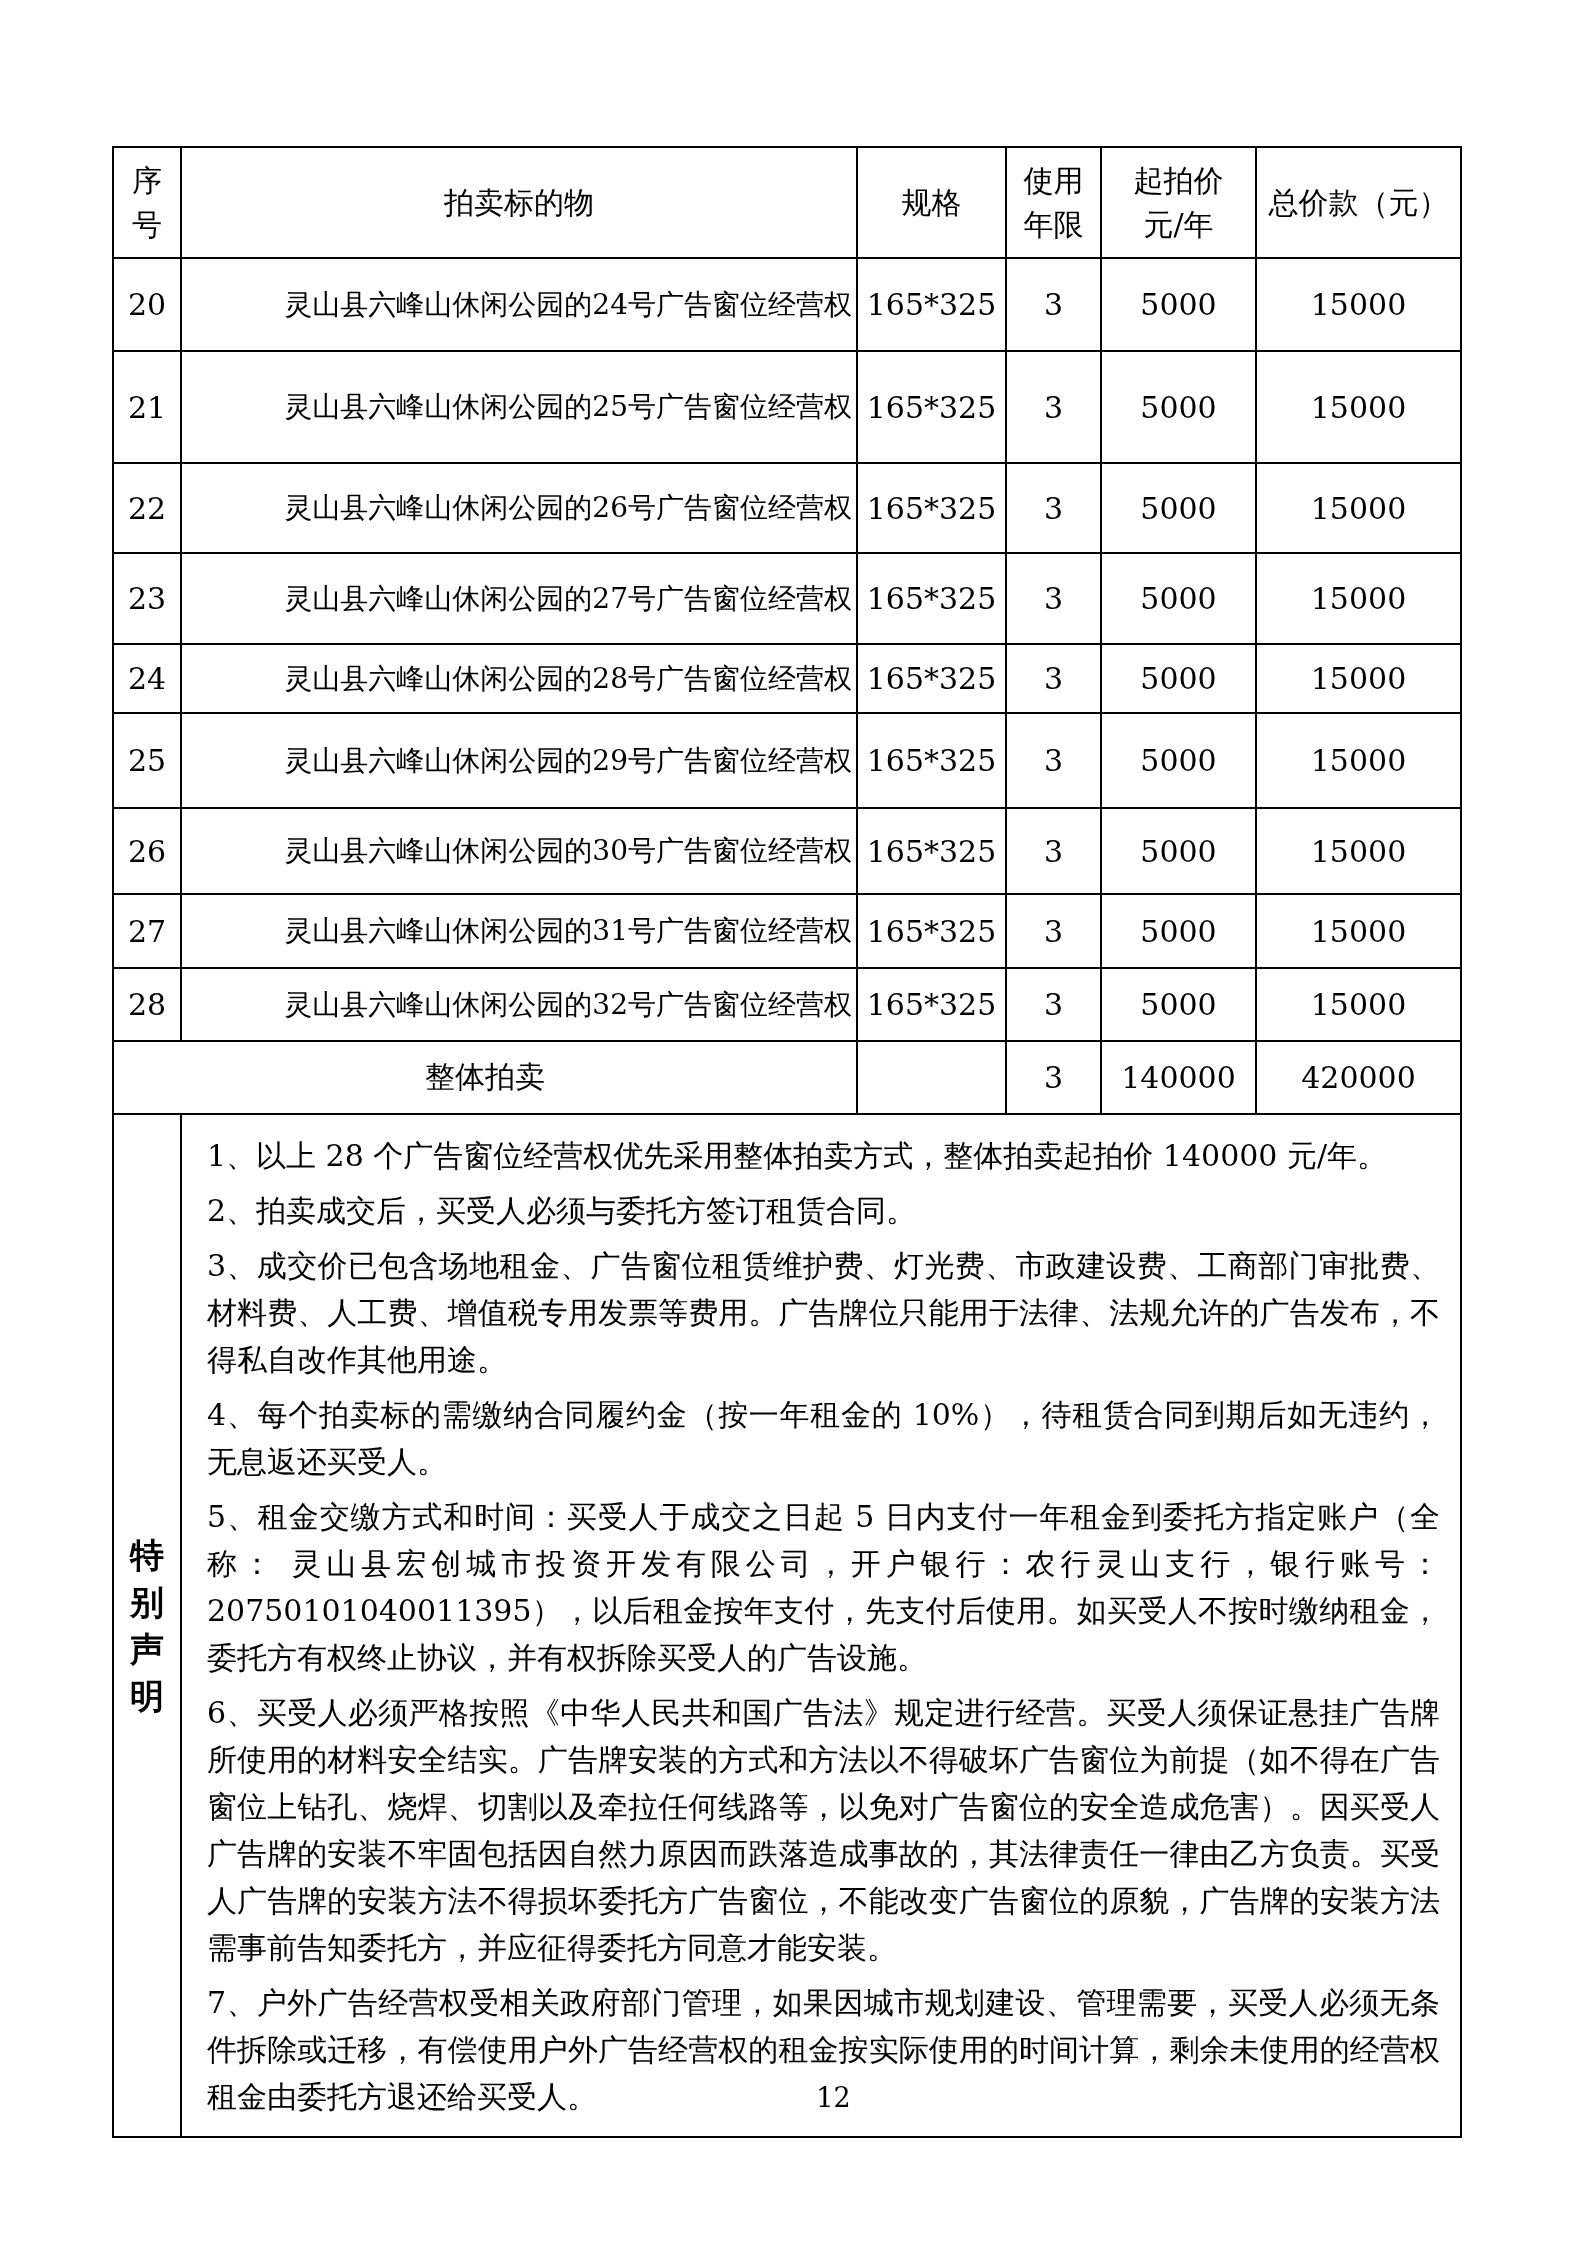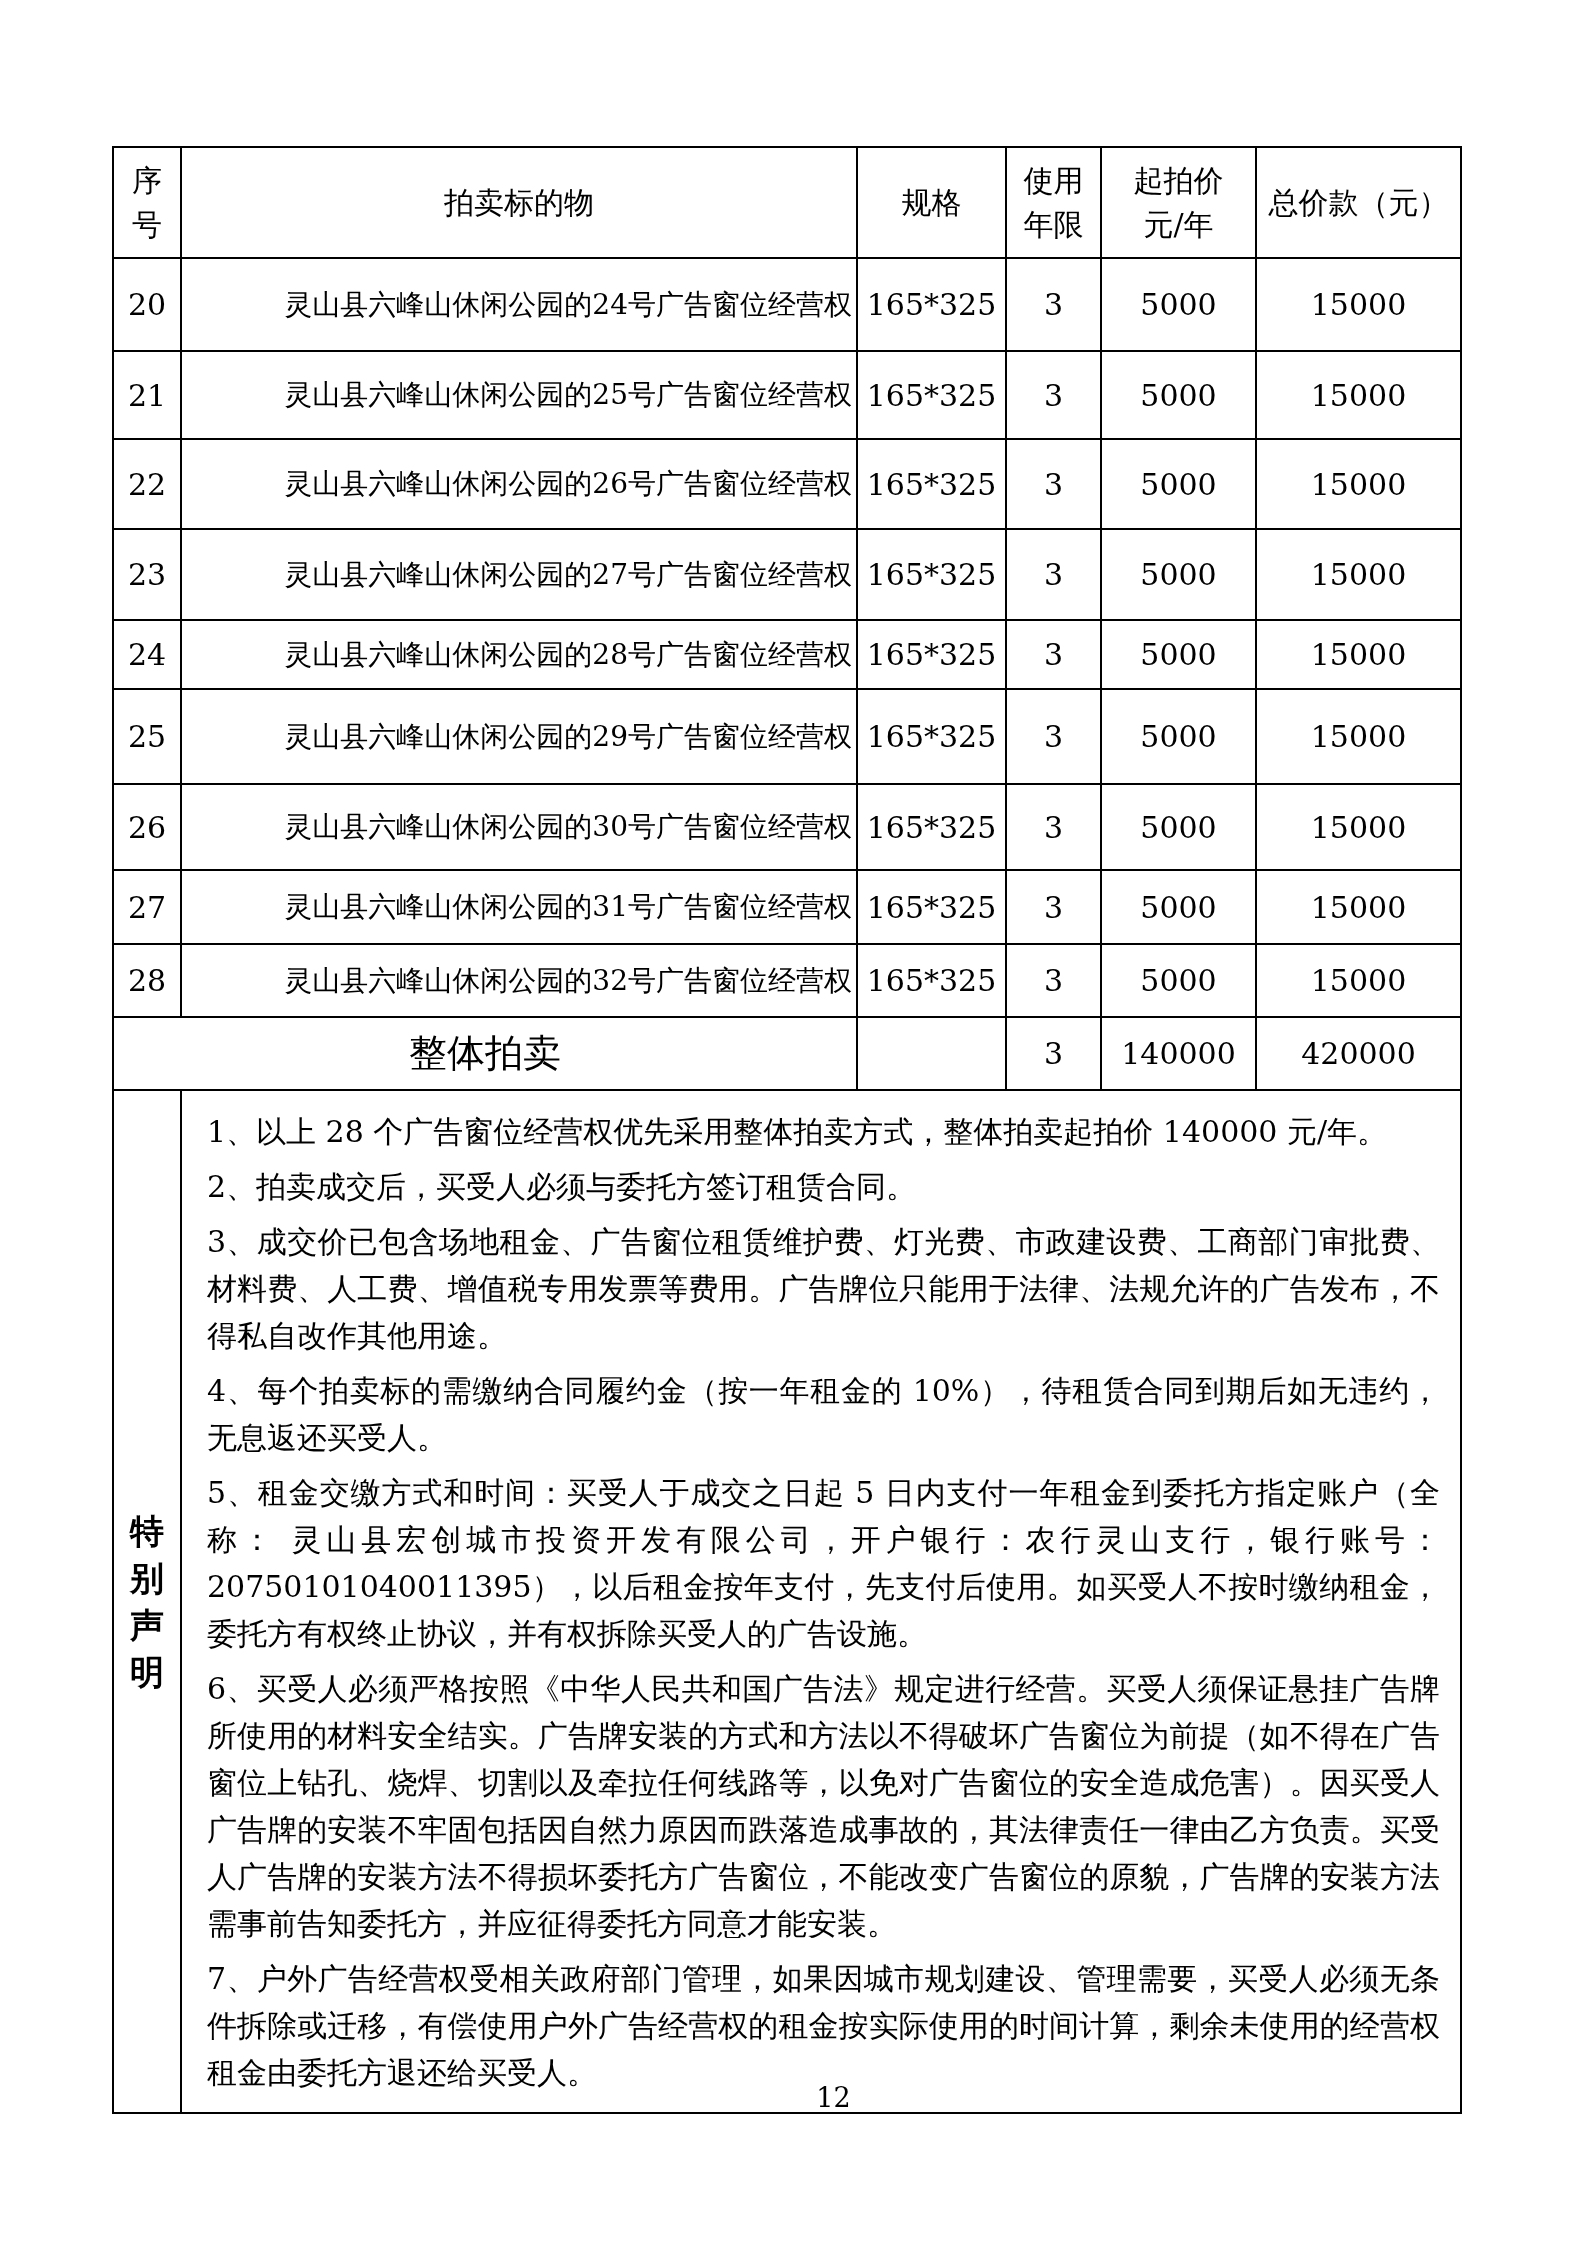--- a/index.html
+++ b/index.html
@@ -36,21 +36,21 @@
     line-height: 1.45;
   }
   tr.header-row { height: 111px; }
   td.item-cell {
     text-align: right;
     padding-left: 9px;
     padding-right: 4px;
     font-size: 28px;
     white-space: nowrap;
   }
-  td.merged-label-cell { font-size: 38px; }
+  td.merged-label-cell { font-size: 30px; }
   tr.summary-row { height: 73px; }
   td.decl-label-cell {
     vertical-align: middle;
   }
   .decl-label-stack {
     display: flex;
     flex-direction: column;
     align-items: center;
     justify-content: center;
     gap: 13px;
@@ -108,21 +108,21 @@
   </tr>
 
   <tr style="height:93px">
     <td>20</td>
     <td class="item-cell">灵山县六峰山休闲公园的24号广告窗位经营权</td>
     <td>165*325</td>
     <td>3</td>
     <td>5000</td>
     <td>15000</td>
   </tr>
-  <tr style="height:88px">
+  <tr style="height:112px">
     <td>21</td>
     <td class="item-cell">灵山县六峰山休闲公园的25号广告窗位经营权</td>
     <td>165*325</td>
     <td>3</td>
     <td>5000</td>
     <td>15000</td>
   </tr>
   <tr style="height:90px">
     <td>22</td>
     <td class="item-cell">灵山县六峰山休闲公园的26号广告窗位经营权</td>

